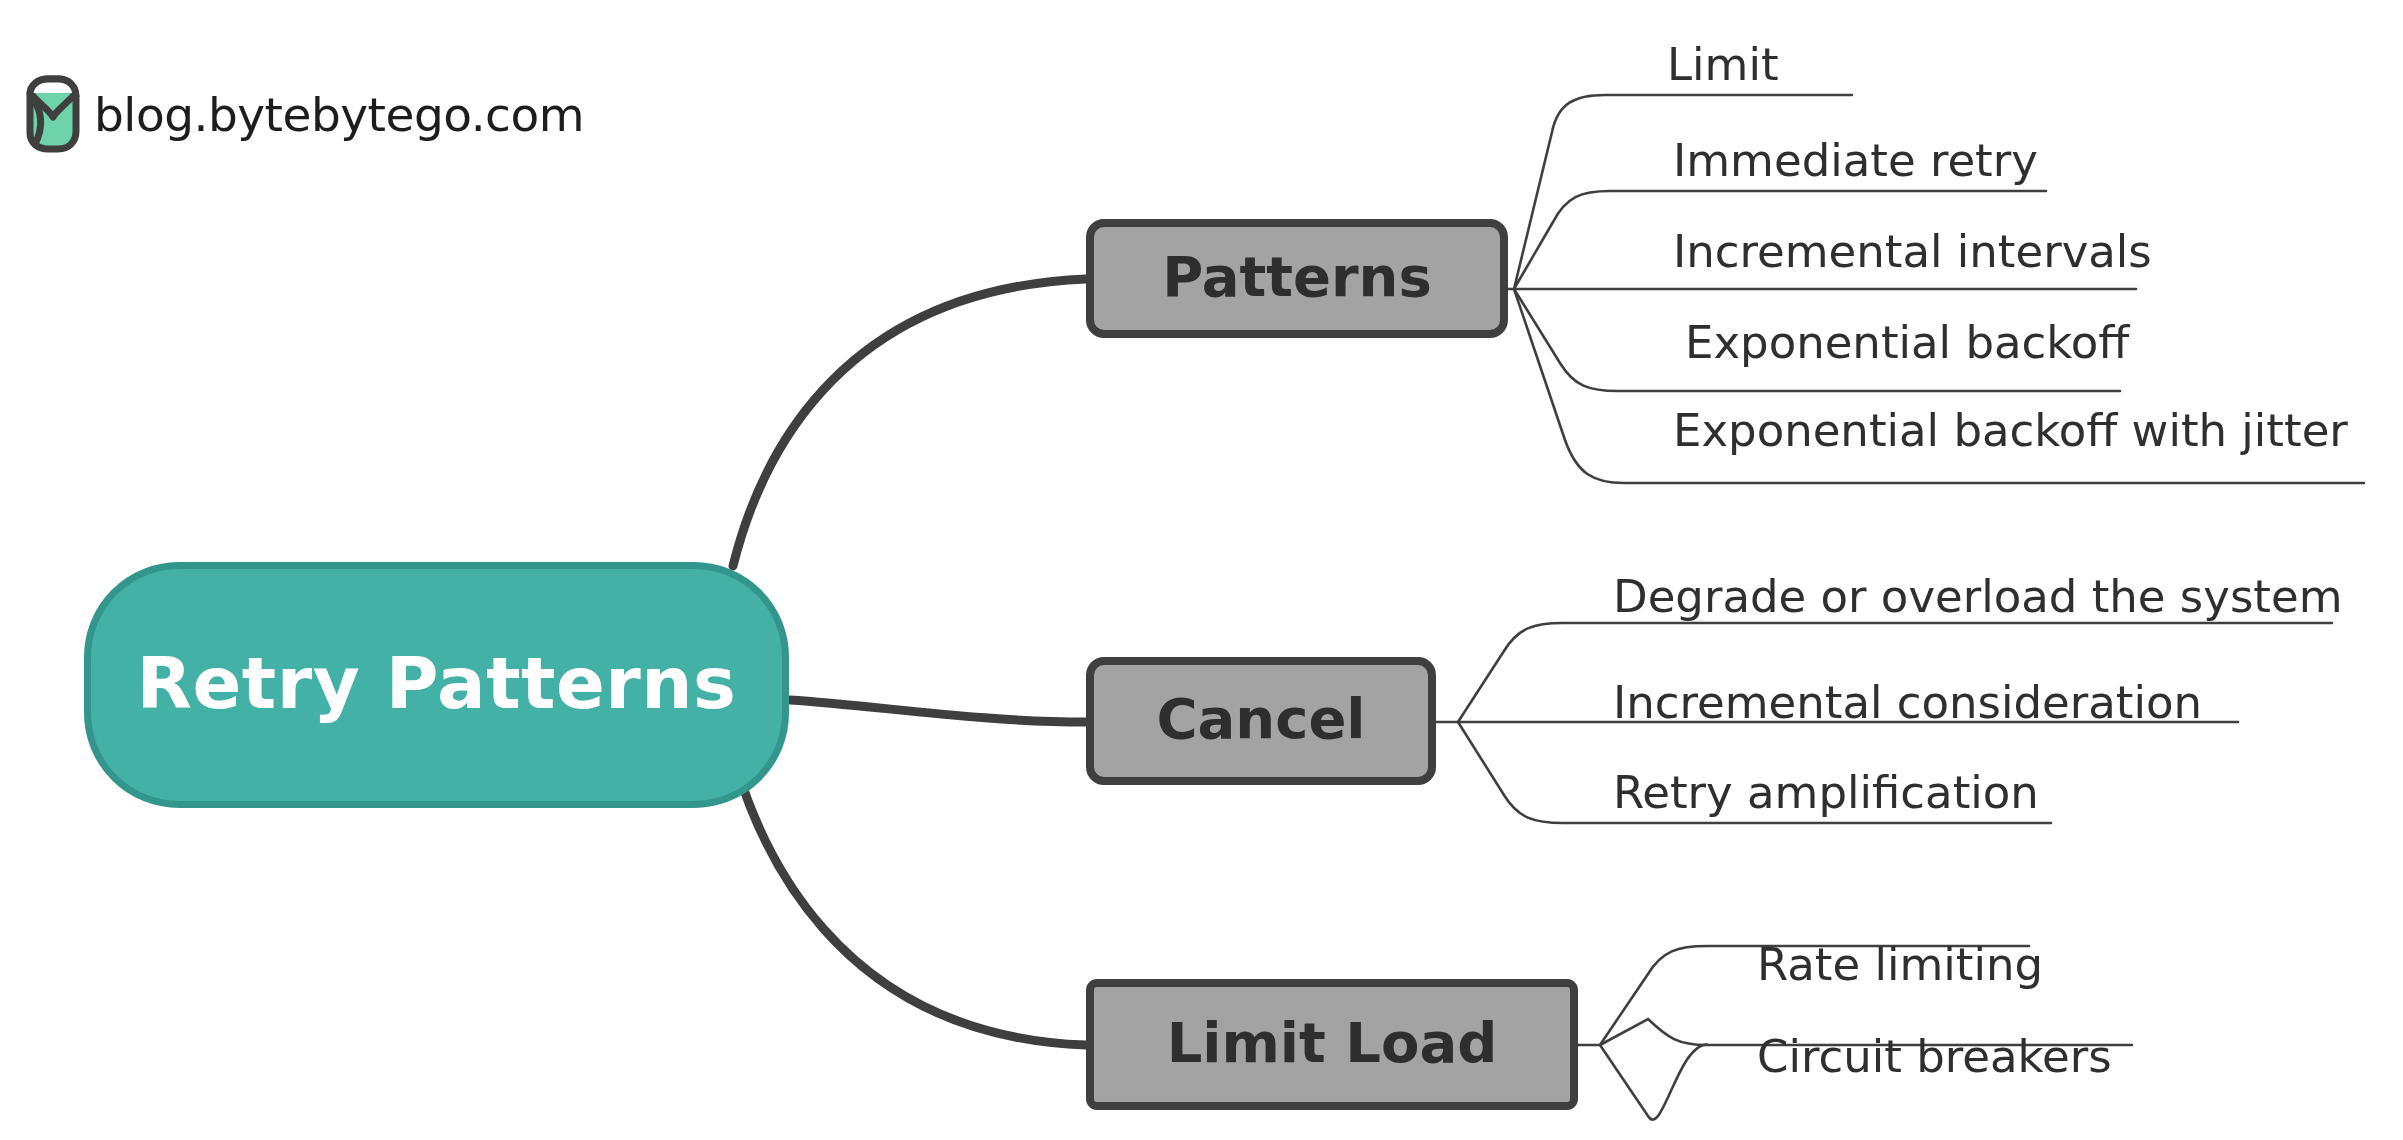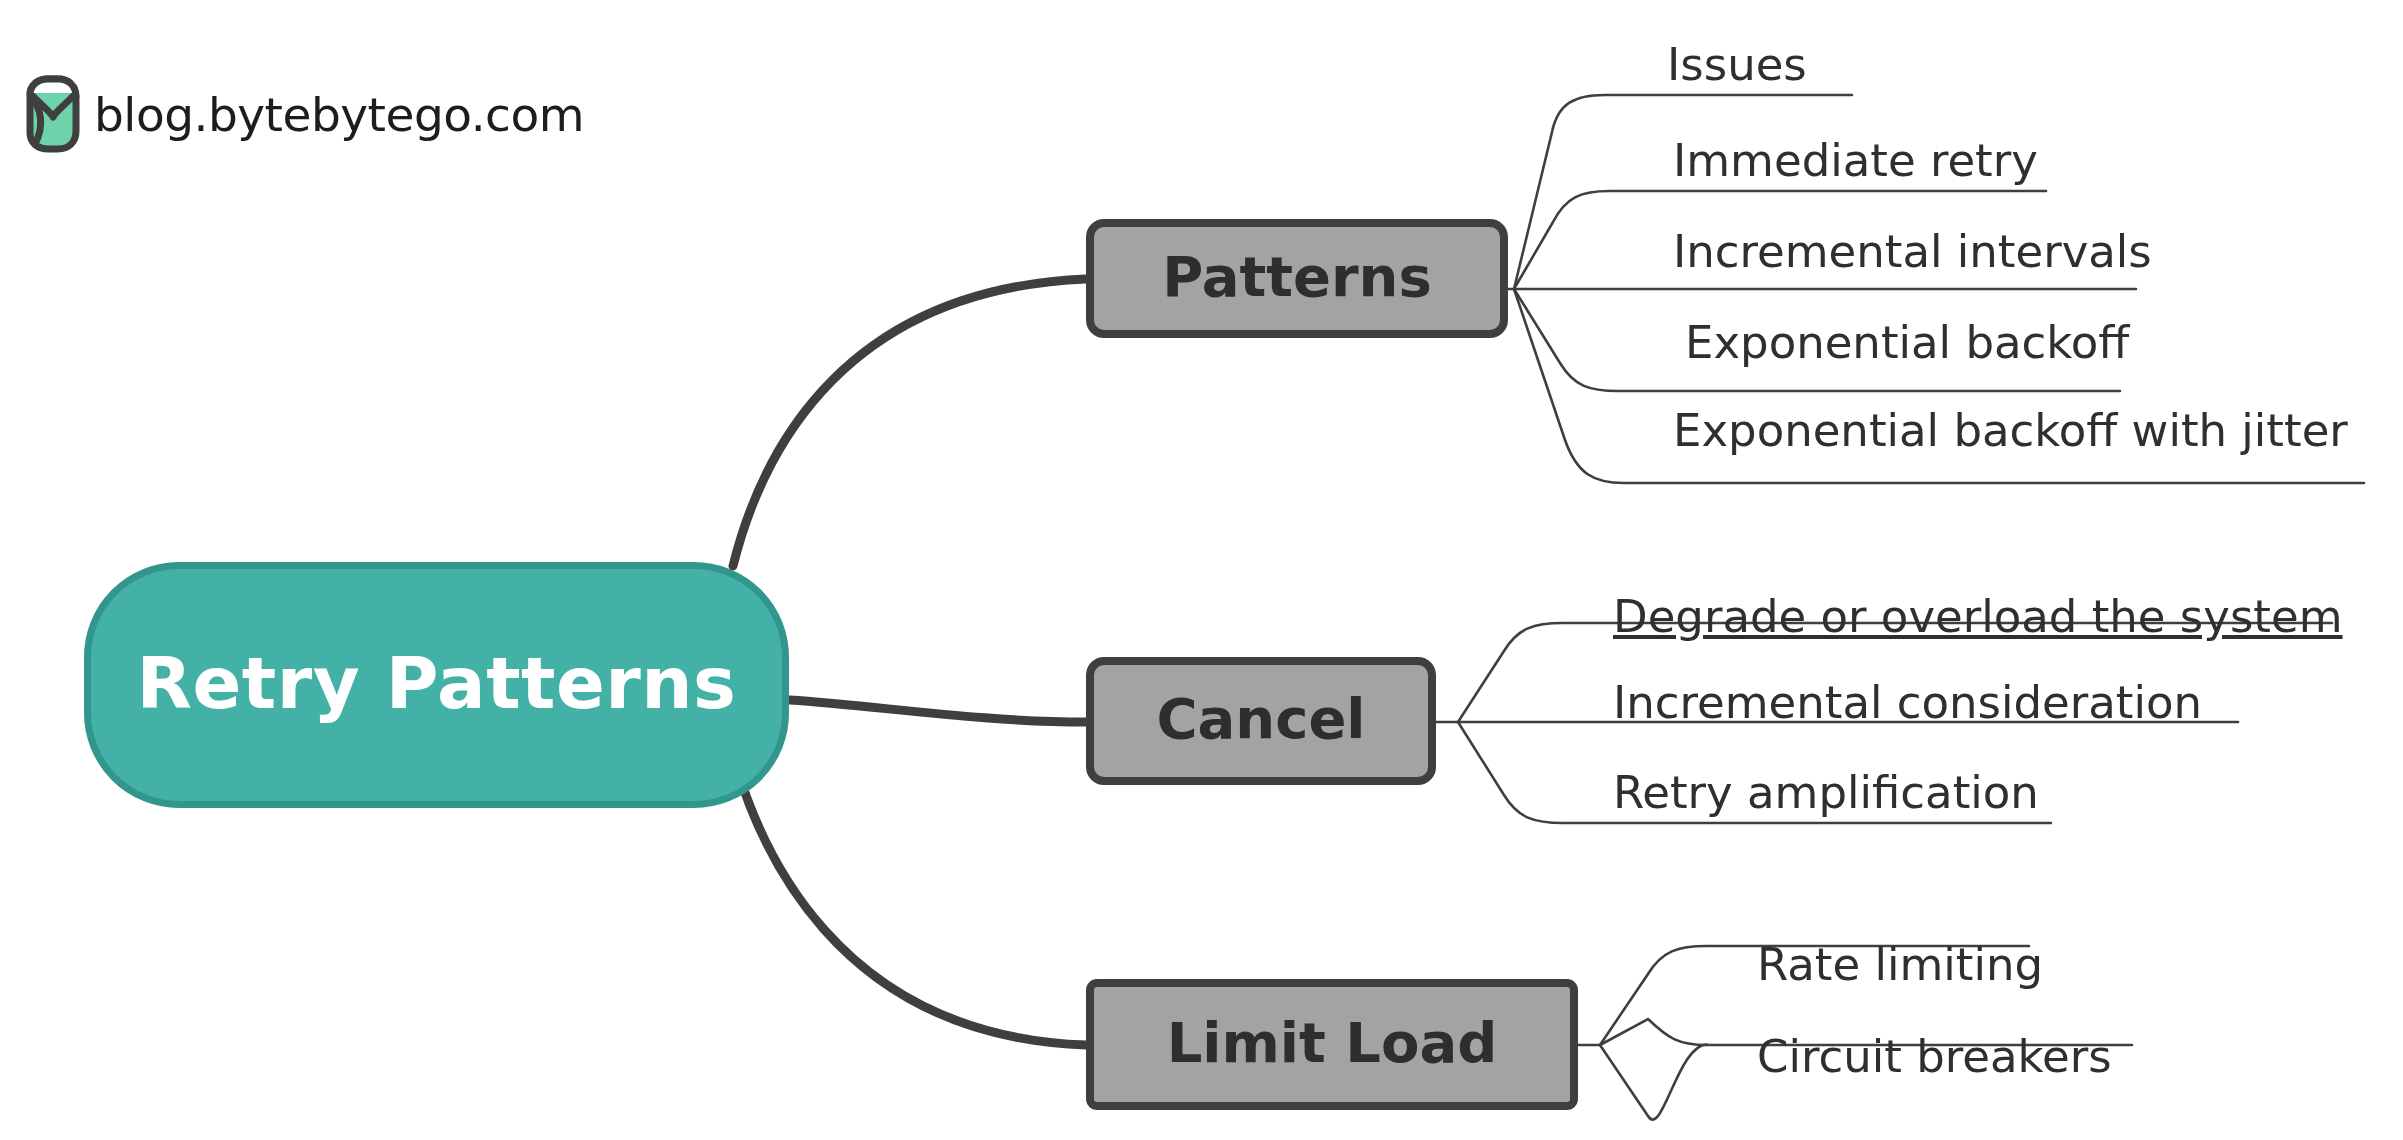--- a/index.html
+++ b/index.html
@@ -177,31 +177,31 @@
   </div>
 
   <div class="branch-node" id="node-issues">
     <span class="branch-label">Cancel</span>
   </div>
 
   <div class="branch-node" id="node-limitload">
     <span class="branch-label">Limit Load</span>
   </div>
 
-  <div class="leaf" style="left: 1667px; top: 42px; transform: translateY(0px);">Issues</div>
+  <div class="leaf" style="left: 1667px; top: 42px; transform: translateY(0px);">Limit</div>
 
   <div class="leaf" style="left: 1673px; top: 138px; transform: translateY(0px);">Immediate retry</div>
 
   <div class="leaf" style="left: 1673px; top: 229px; transform: translateY(0px);">Incremental intervals</div>
 
   <div class="leaf" style="left: 1685px; top: 320px; transform: translateY(0px); text-align: center;">Exponential backoff</div>
 
   <div class="leaf" style="left: 1673px; top: 408px; transform: translateY(0px);">Exponential backoff with jitter</div>
 
-  <div class="leaf" style="left: 1613px; top: 594px; transform: translateY(0px); text-decoration: underline;">Degrade or overload the system</div>
+  <div class="leaf" style="left: 1613px; top: 574px; transform: translateY(0px);">Degrade or overload the system</div>
 
   <div class="leaf" style="left: 1613px; top: 680px; transform: translateY(0px);">Incremental consideration</div>
 
   <div class="leaf" style="left: 1613px; top: 770px; transform: translateY(0px);">Retry amplification</div>
 
   <div class="leaf" style="left: 1757px; top: 942px; transform: translateY(0px);">Rate limiting</div>
 
   <div class="leaf" style="left: 1757px; top: 1034px; transform: translateY(0px);">Circuit breakers</div>
 
 </div>

